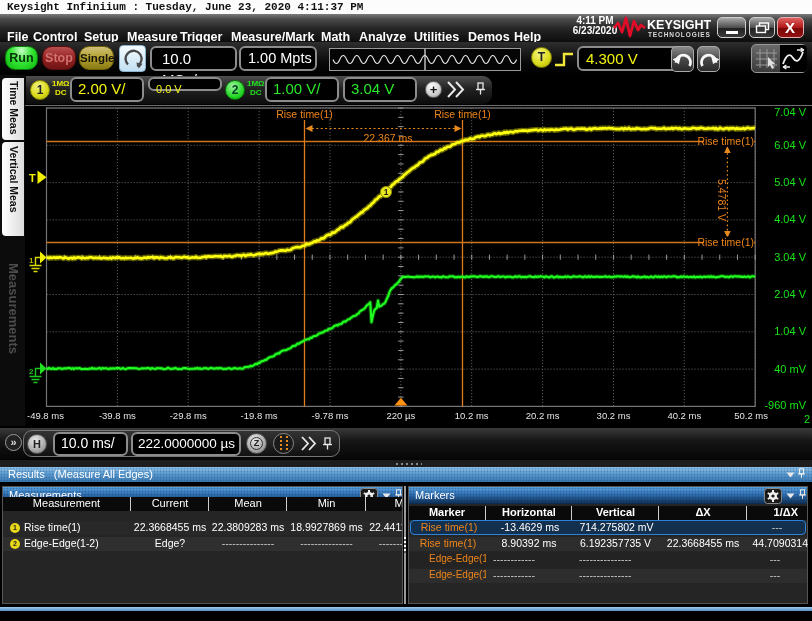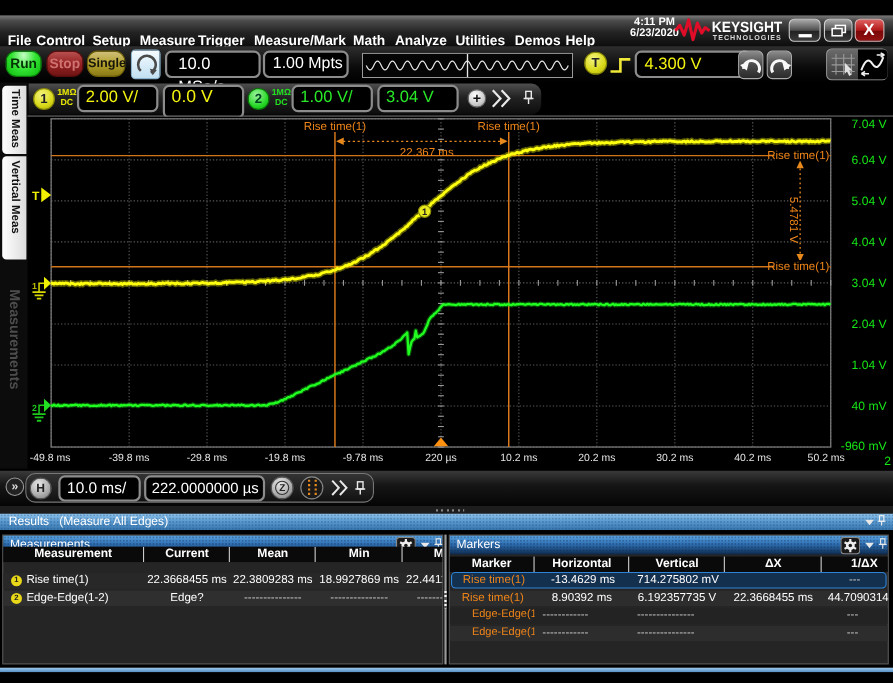--- a/index.html
+++ b/index.html
@@ -9,20 +9,23 @@
 .vlab {font:11px "Liberation Sans",sans-serif;fill:#16e716}
 .tlab {font:9.5px "Liberation Sans",sans-serif;fill:#e4e4e4}
 .gd {}
 .blkbox {position:absolute;background:#000;border:2px solid #8c8c8c;border-radius:6px;color:#fff}
 .menu span {position:absolute;top:16px;font-weight:700;font-size:12.5px;color:#fff}
 .circbtn {position:absolute;border-radius:50%}
 .hdrcell,.rowcell {position:absolute;overflow:hidden;white-space:nowrap}
 </style></head><body>
 <div id="scr">
 
+<div class="abs" style="left:0;top:0;width:812px;height:14px;background:#fcfcfc">
+ <div class="abs" style="left:7px;top:1px;font:bold 11px 'Liberation Mono',monospace;color:#111">Keysight Infiniium : Tuesday, June 23, 2020 4:11:37 PM</div>
+</div>
 
 <div class="abs menu" style="left:0;top:14px;width:812px;height:28px;background:linear-gradient(#7a7a7a,#4a4a4a 18%,#232323 55%,#0d0d0d)">
  <span style="left:7px">File</span>
       <span style="left:33px">Control</span>
       <span style="left:84px">Setup</span>
  <span style="left:127px">Measure</span>
       <span style="left:180px">Trigger</span>
       <span style="left:231px">Measure/Mark</span>
  <span style="left:321px">Math</span>
       <span style="left:359px">Analyze</span>
@@ -105,21 +108,21 @@
     <path d="M9 20 h-7 m0 0 l3.4 -2 m-3.4 2 l3.4 2" stroke="#f0f0f0" stroke-width="1.4" fill="none"></path>
           </svg>
   </div>
  </div>
 </div>
 
 <div class="abs" style="left:26px;top:76px;width:466px;height:28px;background:linear-gradient(#4e4e4e,#222 45%,#0c0c0c);border-radius:0 9px 9px 0">
  <div class="abs circbtn" style="left:4px;top:4px;width:20px;height:20px;background:radial-gradient(circle at 40% 30%,#f4f480,#d8d818 60%,#a8a808);border:1px solid #888808;color:#222;font-weight:700;font-size:12px;text-align:center;line-height:18px">1</div>
  <div class="abs" style="left:26px;top:3px;color:#e8e800;font-weight:700;font-size:8px;line-height:9px;text-align:center">1MΩ<br>DC</div>
  <div class="blkbox" style="left:44px;top:1px;width:74px;height:25px;font-size:15px;line-height:20px;padding-left:6px;color:#f4f410">2.00 V/</div>
- <div class="blkbox" style="left:122px;top:1px;width:74px;height:31px;font-size:16px;line-height:20px;padding-left:6px;color:#f4f410">0.0 V</div>
+ <div class="blkbox" style="left:122px;top:1px;width:74px;height:14px;font-size:11px;line-height:20px;padding-left:6px;color:#f4f410">0.0 V</div>
  <div class="abs circbtn" style="left:199px;top:4px;width:20px;height:20px;background:radial-gradient(circle at 40% 30%,#a0f4a0,#28d828 60%,#08a808);border:1px solid #087808;color:#042;font-weight:700;font-size:12px;text-align:center;line-height:18px">2</div>
  <div class="abs" style="left:221px;top:3px;color:#20e020;font-weight:700;font-size:8px;line-height:9px;text-align:center">1MΩ<br>DC</div>
  <div class="blkbox" style="left:239px;top:1px;width:74px;height:25px;font-size:15px;line-height:20px;padding-left:6px;color:#28e828">1.00 V/</div>
  <div class="blkbox" style="left:317px;top:1px;width:74px;height:25px;font-size:15px;line-height:20px;padding-left:6px;color:#28e828">3.04 V</div>
  <div class="abs circbtn" style="left:399px;top:5px;width:17px;height:17px;background:radial-gradient(circle at 40% 30%,#fff,#ccc 60%,#999);border:1px solid #666;color:#111;font-weight:700;font-size:13px;text-align:center;line-height:15px">+</div>
  <svg class="abs" style="left:420px;top:5px" width="20" height="17" viewBox="0 0 20 17">
         <g fill="none" stroke="#e8e8e8" stroke-width="2">
           <path d="M2 1 l7 7.5 l-7 7.5"></path>
           <path d="M10 1 l7 7.5 l-7 7.5"></path>
         </g>
@@ -387,21 +390,21 @@
    <svg class="abs" style="left:379px;top:6px" width="9" height="6" viewBox="0 0 9 6">
           <path d="M0.5 0.5 h8 l-4 5 z" fill="#e8e8e8"></path>
         </svg>
    <svg class="abs" style="left:391px;top:2px" width="9" height="11" viewBox="0 0 11 14">
     <g stroke="#e8e8e8" stroke-width="1.3" fill="none">
             <rect x="3" y="1" width="5" height="6.5"></rect>
             <line x1="1" y1="7.5" x2="10" y2="7.5"></line>
             <line x1="5.5" y1="7.5" x2="5.5" y2="12.5"></line>
           </g>
         </svg>
-   <div class="abs" style="left:0;top:10px;width:399px;height:14px;background:#0a0a0a;color:#fff;font-weight:700;font-size:11px;overflow:hidden">
+   <div class="abs" style="left:0;top:10px;width:399px;height:14px;background:#0a0a0a;color:#fff;font-weight:400;font-size:11px;overflow:hidden">
      <div class="hdrcell" style="left:0;top:0;width:127px;text-align:center">Measurement</div>
      <div class="hdrcell" style="left:129px;top:0;width:76px;text-align:center">Current</div>
      <div class="hdrcell" style="left:207px;top:0;width:76px;text-align:center">Mean</div>
      <div class="hdrcell" style="left:285px;top:0;width:77px;text-align:center">Min</div>
      <div class="hdrcell" style="left:364px;top:0;width:76px;text-align:center">Max</div>
      <div class="abs" style="left:127px;top:0;width:1px;height:14px;background:#ccc"></div>
      <div class="abs" style="left:205px;top:0;width:1px;height:14px;background:#ccc"></div>
      <div class="abs" style="left:283px;top:0;width:1px;height:14px;background:#ccc"></div>
      <div class="abs" style="left:362px;top:0;width:1px;height:14px;background:#ccc"></div>
    </div>

